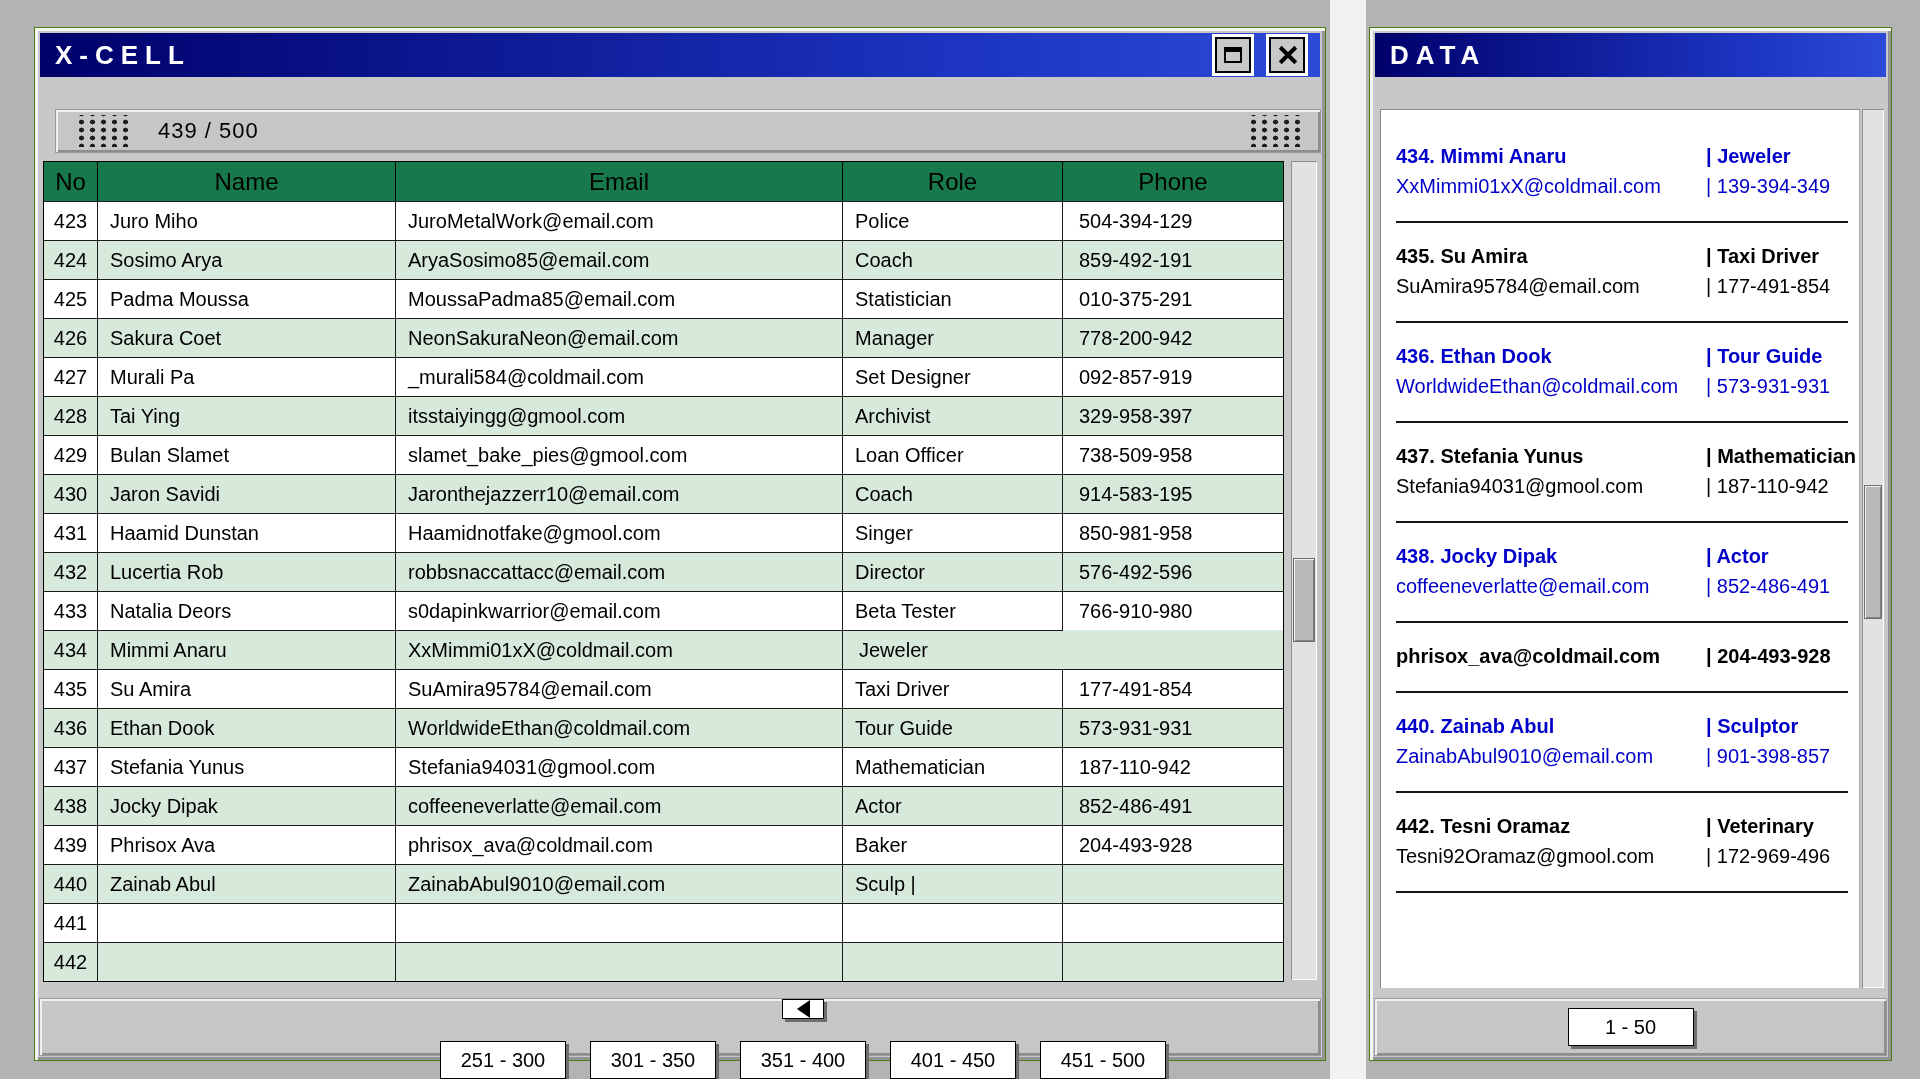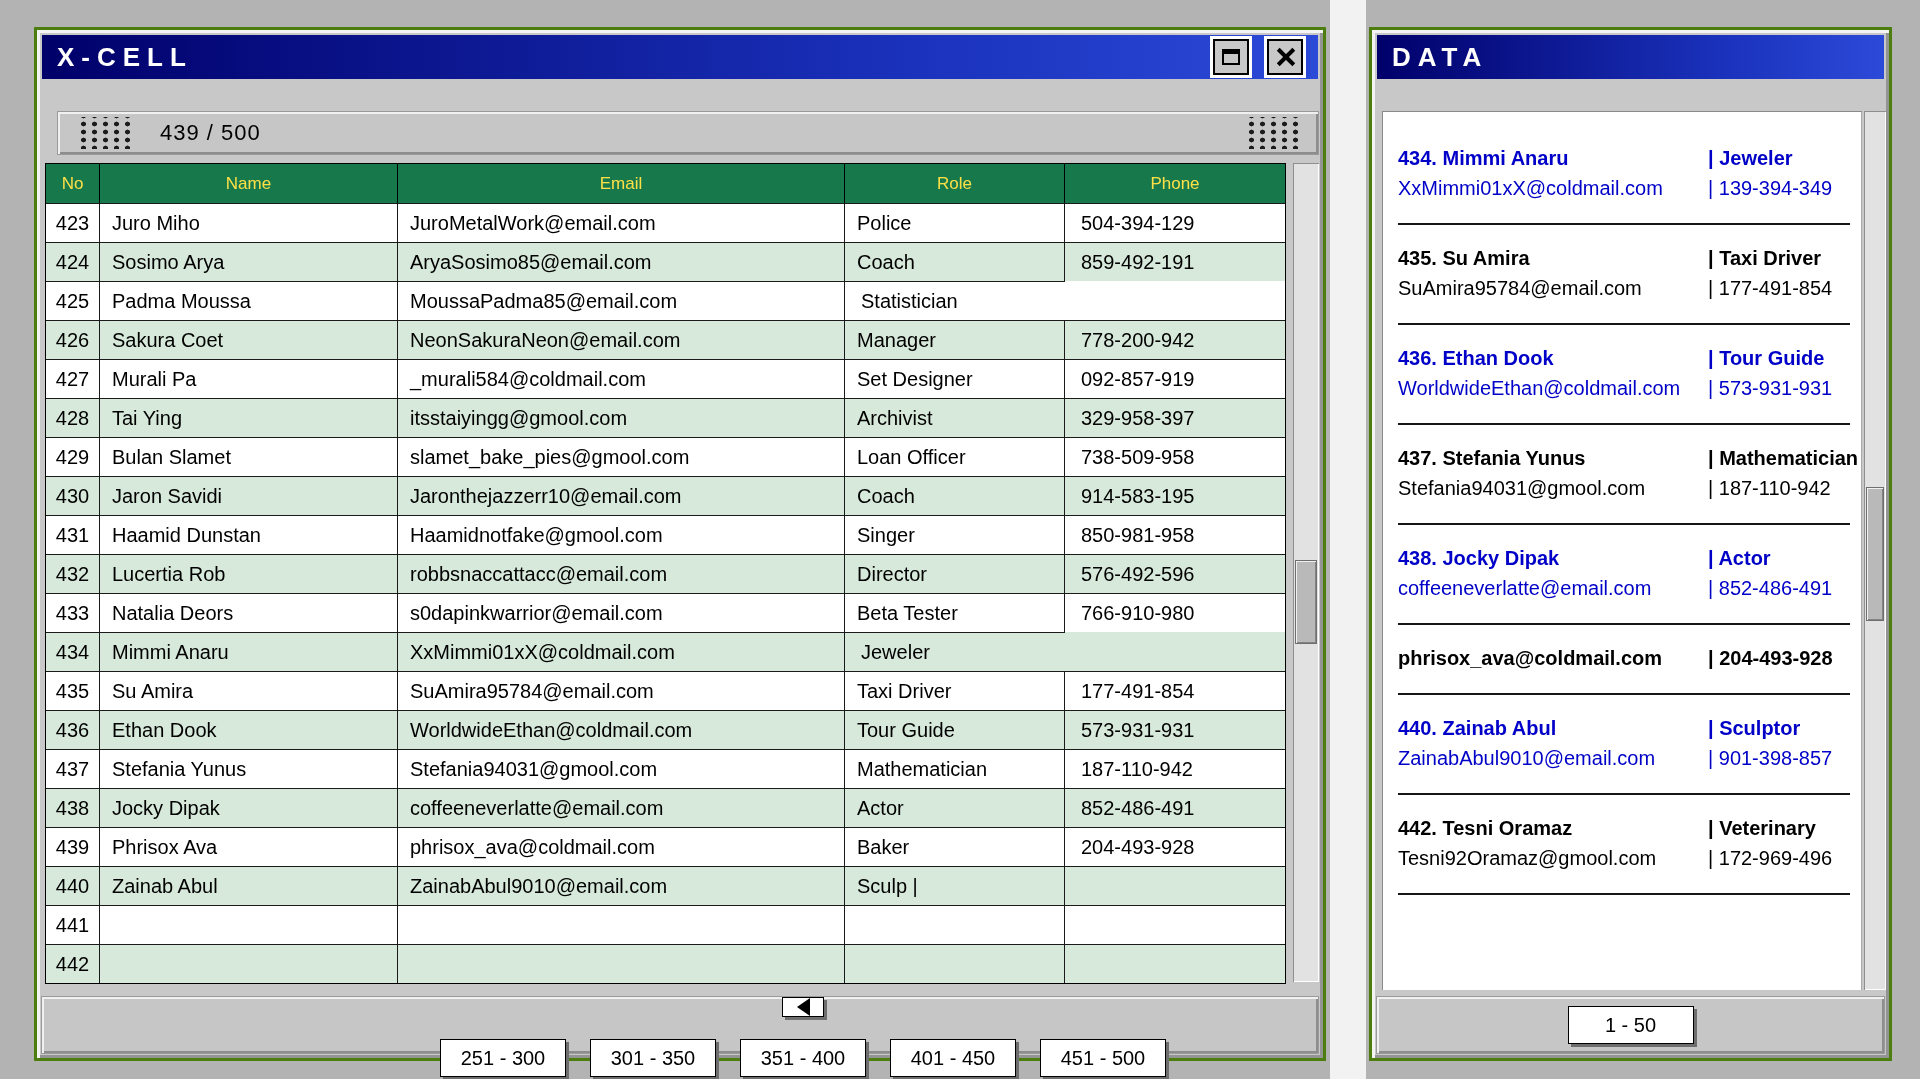--- a/index.html
+++ b/index.html
@@ -2,21 +2,21 @@
 <html><head>
 <meta charset="utf-8">
 <style>
   * { margin:0; padding:0; box-sizing:border-box; }
   html,body { width:1920px; height:1079px; overflow:hidden; }
   body { background:#b3b3b3; font-family:"Liberation Sans", sans-serif; color:#000; }
   #stage { position:relative; width:1920px; height:1079px; }
   #gap-strip { position:absolute; left:1330px; top:0; width:36px; height:100%; background:#f2f2f2; }
 
   
-  .window { position:absolute; background:#c8c8c8; border:3px solid #4d7c0f;
+  .window { position:absolute; background:#c8c8c8; border:1px solid #4d7c0f;
             box-shadow: inset 3px 3px 0 #f4f4f4, inset -3px -3px 0 #949494; padding-left: 28px; }
   .titlebar { position:absolute; top:5px; left:5px; right:5px; height:44px;
               background:linear-gradient(90deg,#00006a 0%,#1b33be 70%,#2c4ad8 100%);
               color:#fff; display:flex; align-items:center; padding:0 15px; }
   .title-text { font-size:26px; font-weight:bold; letter-spacing:7px; }
   .title-buttons { margin-left:auto; display:flex; align-items:center; }
   .tbtn { width:36px; height:36px; background:#c8c8c8; border:2px solid #000; outline:3px solid #fff;
           margin-left:18px; display:flex; align-items:center; justify-content:center; cursor:pointer; }
   .max-icon { width:18px; height:16px; border:2px solid #000; border-top-width:5px; background:#c8c8c8; }
   .x-icon { position:relative; width:20px; height:20px; }
@@ -33,21 +33,21 @@
   #counterbar { position:absolute; left:20px; right:4px; top:81px; height:44px;
                 display:flex; align-items:center; padding:0 18px; gap:28px; }
   .dotgrid { width:56px; height:32px; flex:0 0 auto;
              background-image:radial-gradient(circle,#1c1c1c 2.2px, transparent 2.7px);
              background-size:11px 8px; background-position:2px 3px; }
   .dotgrid.right { margin-left:auto; }
   #counter-text { font-size:22px; letter-spacing:1px; }
 
   #xc-table { position:absolute; left:8px; top:133px; width:1241px; border:1px solid #000; background:#fff; }
   .xc-thead { display:grid; grid-template-columns:54px 298px 447px 220px 220px; background:#17794b; }
-  .hcell { height:39px; color:#fde047; font-size:17px; display:flex; align-items:center; justify-content:center;
+  .hcell { height:39px; color:#000000; font-size:24px; display:flex; align-items:center; justify-content:center;
            border-right:1px solid #000; }
   .hcell:last-child { border-right:none; }
   .xc-row { display:grid; grid-template-columns:54px 298px 447px 220px 220px; background:#fff; }
   .xc-row:nth-of-type(even) { background:#d7e9da; }
   .xc-row > div { height:39px; font-size:20px; display:flex; align-items:center;
                   border-right:1px solid #1a1a1a; border-top:1px solid #1a1a1a;
                   padding-left:12px; white-space:nowrap; overflow:hidden; }
   .xc-row > div:last-child { border-right:none; padding-left:16px; }
   .xc-row > .c-no { justify-content:center; padding-left:0; }
 
@@ -135,20 +135,21 @@
             <div class="c-email">AryaSosimo85@email.com</div>
             <div class="c-role">Coach</div>
             <div class="c-phone">859-492-191</div>
           </div>
 
           <div class="xc-row">
             <div class="c-no">425</div>
             <div class="c-name">Padma Moussa</div>
             <div class="c-email">MoussaPadma85@email.com</div>
             <div class="c-role">Statistician</div>
+            <div class="c-phone">010-375-291</div>
           </div>
 
           <div class="xc-row">
             <div class="c-no">426</div>
             <div class="c-name">Sakura Coet</div>
             <div class="c-email">NeonSakuraNeon@email.com</div>
             <div class="c-role">Manager</div>
             <div class="c-phone">778-200-942</div>
           </div>
 

